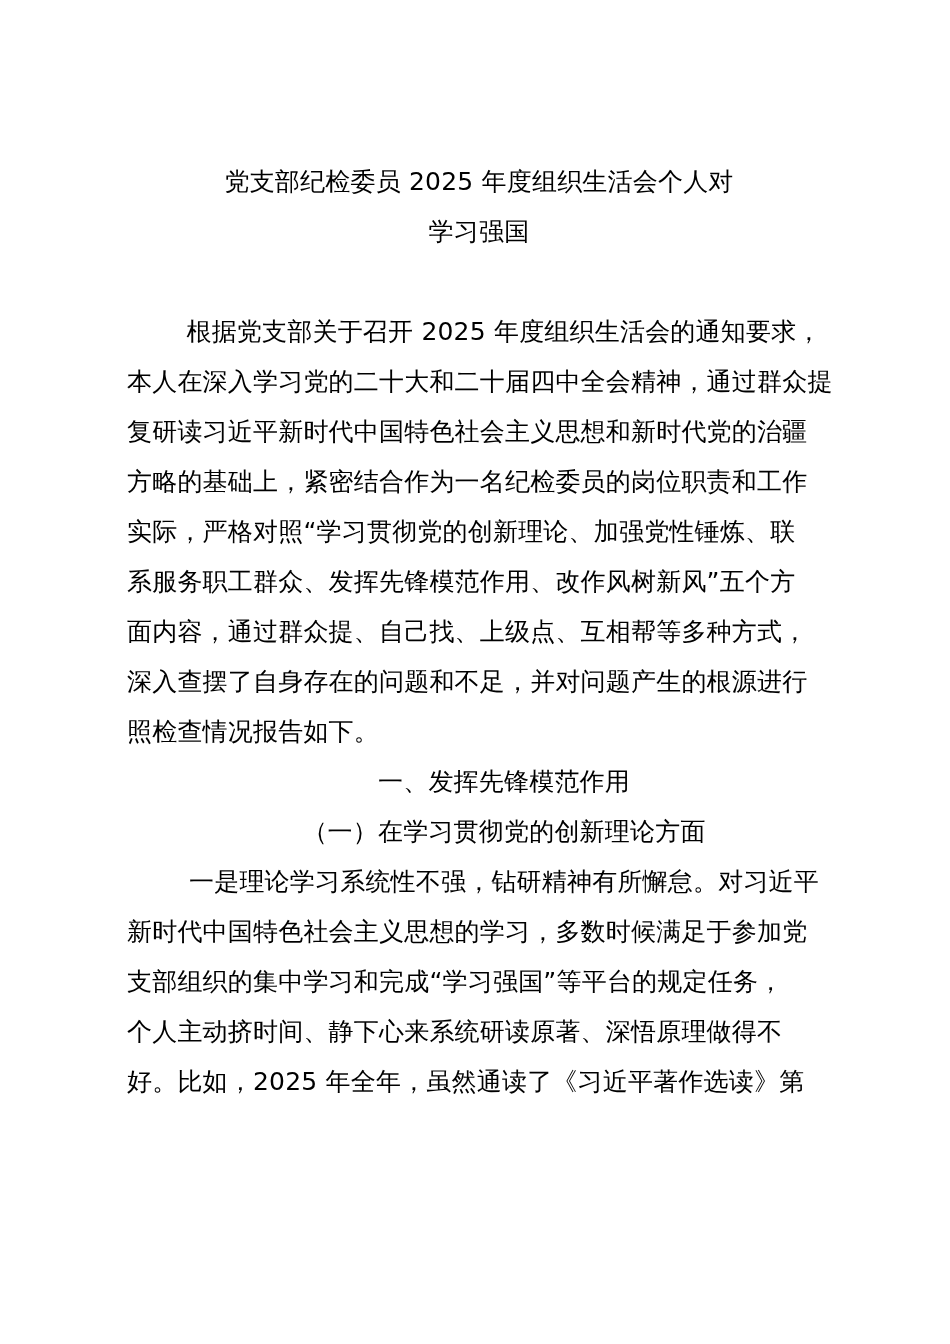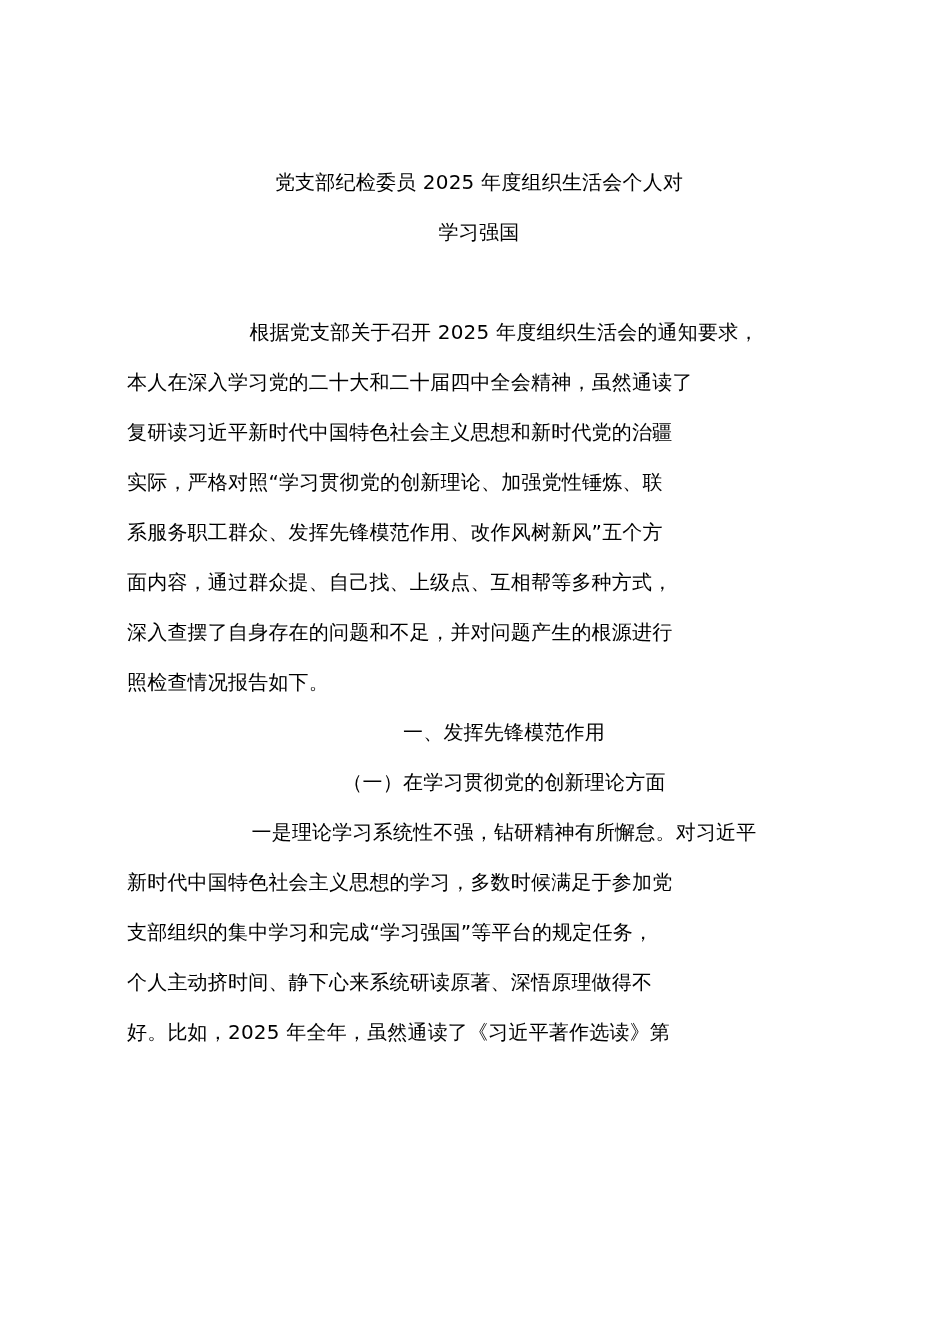--- a/index.html
+++ b/index.html
@@ -36,41 +36,42 @@
     .title .line { display: block; white-space: nowrap; }
     .body {
       position: absolute;
       left: 0;
       top: 307px;
       width: 704px;
     }
     .line {
       display: block;
       white-space: nowrap;
-      font-size: 20px;
+      font-size: 25px;
       line-height: 50px;
       height: 50px;
       letter-spacing: 0.2px;
     }
     .indent { padding-left: 50px; text-align: center; }
   </style>
 </head>
 <body>
 
 <div class="page">
   <h1 class="title">
     <span class="line">党支部纪检委员 2025 年度组织生活会个人对</span>
     <span class="line">学习强国</span>
   </h1>
 
   <div class="body">
     <div>
       <span class="line indent">根据党支部关于召开 2025 年度组织生活会的通知要求，</span>
-      <span class="line">本人在深入学习党的二十大和二十届四中全会精神，虽然通读了</span>
+      <span class="line">本人在深入学习党的二十大和二十届四中全会精神，通过群众提</span>
       <span class="line">复研读习近平新时代中国特色社会主义思想和新时代党的治疆</span>
+      <span class="line">方略的基础上，紧密结合作为一名纪检委员的岗位职责和工作</span>
       <span class="line">实际，严格对照“学习贯彻党的创新理论、加强党性锤炼、联</span>
       <span class="line">系服务职工群众、发挥先锋模范作用、改作风树新风”五个方</span>
       <span class="line">面内容，通过群众提、自己找、上级点、互相帮等多种方式，</span>
       <span class="line">深入查摆了自身存在的问题和不足，并对问题产生的根源进行</span>
       <span class="line">照检查情况报告如下。</span>
     </div>
 
     <span class="line indent">一、发挥先锋模范作用</span>
     <span class="line indent">（一）在学习贯彻党的创新理论方面</span>
 

